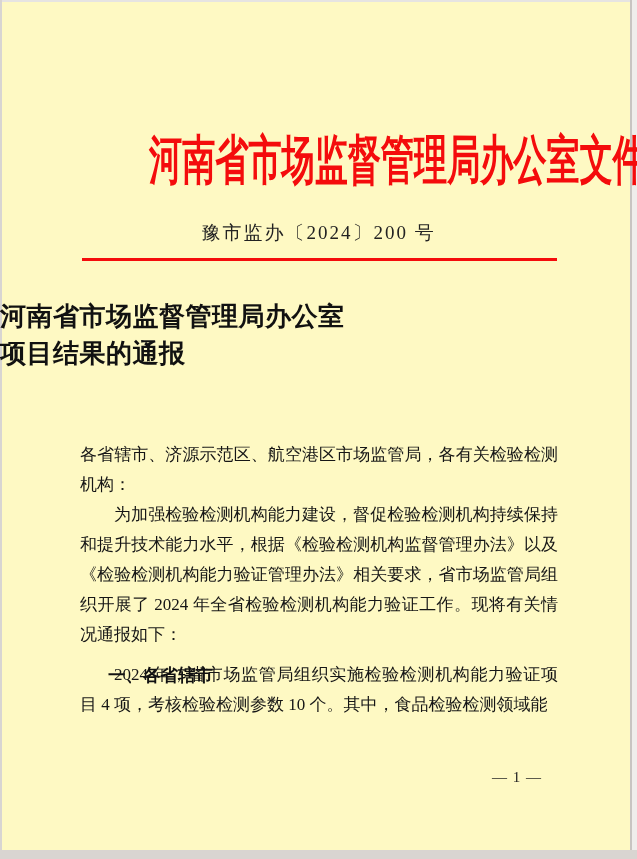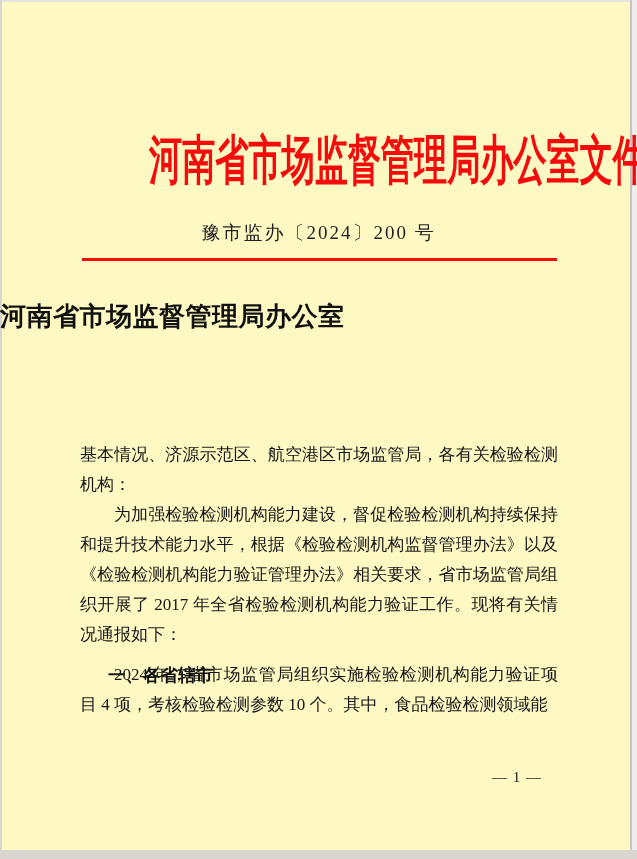--- a/index.html
+++ b/index.html
@@ -135,25 +135,26 @@
   <div class="masthead">
     <span class="masthead-text">河南省市场监督管理局办公室文件</span>
   </div>
 
   <div class="doc-number">豫市监办〔2024〕200 号</div>
 
   <div class="red-line"></div>
 
   <div class="doc-title">
     <div>河南省市场监督管理局办公室</div>
+    <div>项目结果的通报</div>
   </div>
 
-  <div class="body-text p-salutation">基本情况、济源示范区、航空港区市场监管局，各有关检验检测机构：</div>
+  <div class="body-text p-salutation">各省辖市、济源示范区、航空港区市场监管局，各有关检验检测机构：</div>
 
-  <div class="body-text p-intro">为加强检验检测机构能力建设，督促检验检测机构持续保持和提升技术能力水平，根据《检验检测机构监督管理办法》以及《检验检测机构能力验证管理办法》相关要求，省市场监管局组织开展了 2017 年全省检验检测机构能力验证工作。现将有关情况通报如下：</div>
+  <div class="body-text p-intro">为加强检验检测机构能力建设，督促检验检测机构持续保持和提升技术能力水平，根据《检验检测机构监督管理办法》以及《检验检测机构能力验证管理办法》相关要求，省市场监管局组织开展了 2024 年全省检验检测机构能力验证工作。现将有关情况通报如下：</div>
 
   <div class="section-heading">一、各省辖市</div>
 
   <div class="body-text p-body2">2024 年，省市场监管局组织实施检验检测机构能力验证项目 4 项，考核检验检测参数 10 个。其中，食品检验检测领域能</div>
 
   <div class="page-number">— 1 —</div>
 
 </div>
 
 </body></html>

